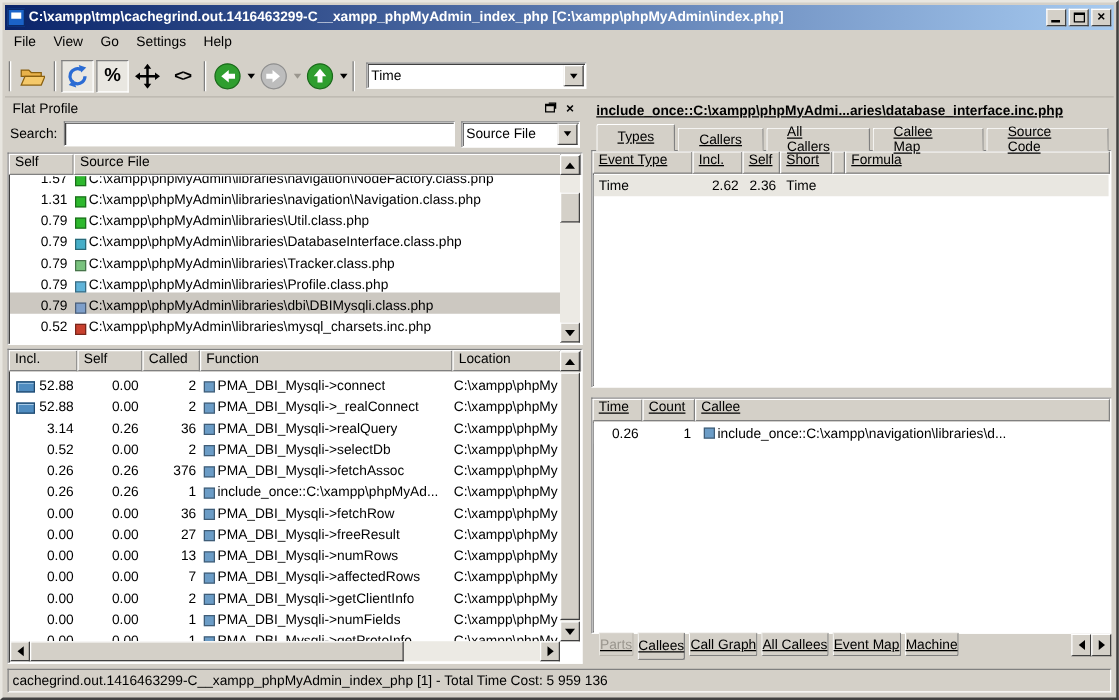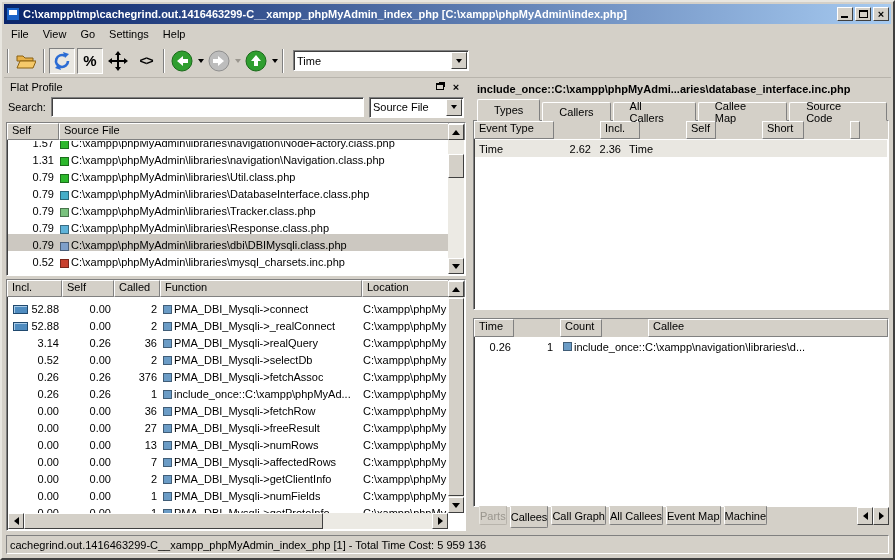--- a/index.html
+++ b/index.html
@@ -45,21 +45,21 @@
     box-shadow:inset 1px 1px 0 #404040; display:flex; align-items:center; margin-left:6px; }
   .combo-text { flex:1; font-size:11px; padding:0 3px; white-space:nowrap; overflow:hidden; }
   .combo-btn { width:16px; height:17px; margin:1px; background:#d4d0c8; border:1px solid;
     border-color:#fff #404040 #404040 #fff; display:flex; align-items:center; justify-content:center; flex:0 0 auto; }
   .toolbar .combo { width:176px; }
 
   
   .main { position:absolute; left:2px; top:76px; right:2px; bottom:27px; display:flex; }
   .left-dock { width:464px; display:flex; flex-direction:column; padding:0 2px; }
   .vsplit { width:5px; cursor:col-resize; }
-  .right-panel { flex:1; display:flex; flex-direction:column; min-width:0; padding-right:2px; }
+  .right-panel { flex:1; display:flex; flex-direction:column; min-width:0; padding-right:2px;text-decoration:underline; }
 
   .dock-title { height:18px; display:flex; align-items:center; font-size:11px; padding:0 4px; }
   .dock-title span.dt { flex:1; }
   .dock-ic { width:12px; height:12px; margin-left:4px; position:relative; }
   .float-g { position:absolute; left:2px; top:2px; width:8px; height:7px; border:1px solid #000; border-top-width:2px; background:#d4d0c8; box-shadow:2px -2px 0 -1px #000; }
   .close-g { font-size:11px; font-weight:bold; line-height:12px; text-align:center; }
 
   .search-row { height:26px; display:flex; align-items:center; font-size:11px; gap:5px; padding:0 2px 4px 2px; }
   .search-input { flex:1; height:20px; border:1px solid; border-color:#808080 #fff #fff #808080;
     box-shadow:inset 1px 1px 0 #404040; background:#fff; font-size:11px; padding:0 3px; }
@@ -113,21 +113,21 @@
   .detail-header { height:21px; font-size:11px; font-weight:bold; display:flex; align-items:center;
     padding:0 4px; white-space:nowrap; overflow:hidden; }
   .ttabs { height:22px; display:flex; align-items:flex-end; padding-left:4px; position:relative; z-index:2; }
   .ttab { height:19px; display:flex; align-items:center; padding:0 16px; font-size:11px;
     background:#d4d0c8; border:1px solid; border-color:#fff #808080 #d4d0c8 #fff;
     border-radius:2px 2px 0 0; margin-right:2px; position:relative; }
   .ttab.active { height:22px; z-index:3; border-bottom-color:#d4d0c8; }
   .types-panel { height:190px; flex:0 0 auto; margin-top:-1px; }
   .gap8 { height:8px; flex:0 0 auto; }
   .callees-panel { flex:1; }
-  .r-hdr { display:flex; height:18px; background:#d4d0c8;gap:46px; }
+  .r-hdr { display:flex; height:18px; background:#d4d0c8; }
   .r-rows { position:absolute; left:1px; right:1px; top:19px; bottom:1px; background:#fff; overflow:hidden; }
   .rc-et { width:80px; } .rc-incl { width:40px; } .rc-self { width:30px; } .rc-short { width:42px; }
   .rc-sp { width:10px; } .rc-time { width:40px; } .rc-count { width:42px; }
   .rrow { display:flex; align-items:center; height:17px; font-size:11px; white-space:nowrap; background:#e9e7e1; }
   .rrow2 { background:#fff; }
   .rcell { padding:0 4px; overflow:hidden; flex:0 0 auto; }
   .r-right { text-align:right; }
   .btabs { height:24px; display:flex; align-items:flex-start; padding-left:6px; position:relative; }
   .btab { height:19px; display:flex; align-items:center; padding:0 0; font-size:11px;
     background:#d4d0c8; border:1px solid; border-color:#d4d0c8 #808080 #808080 #fff;
@@ -285,21 +285,21 @@
               <span class="c-file">C:\xampp\phpMyAdmin\libraries\DatabaseInterface.class.php</span>
             </div>
             <div class="lrow">
               <span class="num c-self1">0.79</span>
               <span class="sq" style="background: rgb(121, 194, 126);"></span>
               <span class="c-file">C:\xampp\phpMyAdmin\libraries\Tracker.class.php</span>
             </div>
             <div class="lrow">
               <span class="num c-self1">0.79</span>
               <span class="sq" style="background: rgb(95, 179, 217);"></span>
-              <span class="c-file">C:\xampp\phpMyAdmin\libraries\Response.class.php</span>
+              <span class="c-file">C:\xampp\phpMyAdmin\libraries\Profile.class.php</span>
             </div>
             <div class="lrow sel">
               <span class="num c-self1">0.79</span>
               <span class="sq" style="background: rgb(126, 159, 202);"></span>
               <span class="c-file">C:\xampp\phpMyAdmin\libraries\dbi\DBIMysqli.class.php</span>
             </div>
             <div class="lrow">
               <span class="num c-self1">0.52</span>
               <span class="sq" style="background: rgb(200, 64, 46);"></span>
               <span class="c-file">C:\xampp\phpMyAdmin\libraries\mysql_charsets.inc.php</span>

